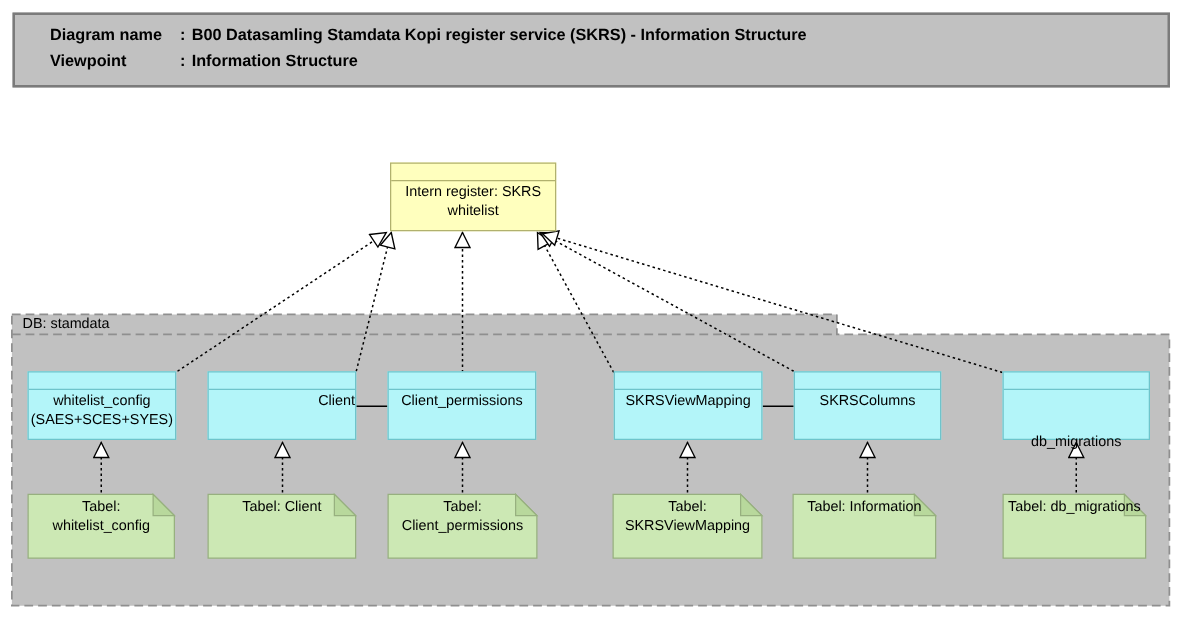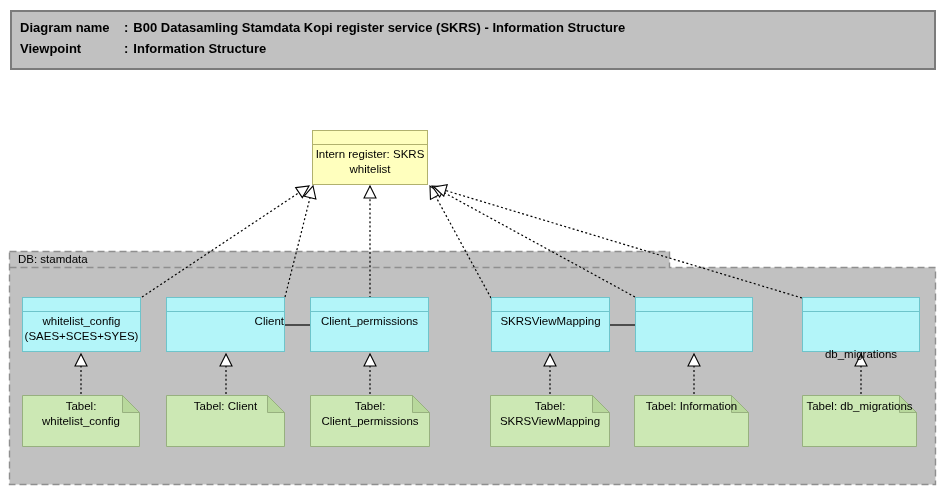--- a/index.html
+++ b/index.html
@@ -1,21 +1,21 @@
 <!DOCTYPE html>
 <html style="--panel-gray: #c1c1c1; --header-border: #7b7b7b; --group-border: #8f8f8f; --object-yellow-fill: #ffffbe; --object-yellow-border: #b1b16e; --entity-cyan-fill: #b3f5f9; --entity-cyan-border: #6ec4cb; --note-green-fill: #cce8b4; --note-green-border: #97b07f; --note-green-fold: #b8d89c; --line-black: #000000;"><head>
 <meta charset="utf-8">
 <style>
   html,body{margin:0;padding:0;width:945px;height:495px;overflow:hidden;background:#ffffff;}
   body{position:relative;font-family:"Liberation Sans","DejaVu Sans",sans-serif;color:#000;}
 
   .hdr{position:absolute;left:10px;top:10px;width:926px;height:60px;box-sizing:border-box;
        background:var(--panel-gray);border:2px solid var(--header-border);
        padding:5px 8px 0 8px;font-weight:bold;font-size:13px;line-height:21px;}
-  .hdr-row{display:flex;white-space:nowrap;}
+  .hdr-row{display:flex;white-space:nowrap;margin-left:20px;}
   .hdr-label{width:104px;flex:none;}
   .hdr-colon{flex:none;margin-right:5px;}
 
   .grp-label{position:absolute;left:18px;top:253px;font-size:11.5px;line-height:13px;}
 
   .obj{position:absolute;box-sizing:border-box;border:1px solid;display:flex;flex-direction:column;
        font-size:11.5px;line-height:15px;text-align:center;}
   .obj .band{height:13px;flex:none;border-bottom:1px solid;}
   .obj .lbl{flex:1;padding-top:2px;}
   .yellow{background:var(--object-yellow-fill);border-color:var(--object-yellow-border);}
@@ -85,21 +85,21 @@
       <line x1="550" y1="394" x2="550" y2="354" class="conn-dotted" marker-end="url(#tri)"></line>
       <line x1="694" y1="394" x2="694" y2="354" class="conn-dotted" marker-end="url(#tri)"></line>
       <line x1="861" y1="394" x2="861" y2="354" class="conn-dotted" marker-end="url(#tri)"></line>
       <line x1="285" y1="325" x2="310" y2="325" class="conn-solid"></line>
       <line x1="610" y1="325" x2="635" y2="325" class="conn-solid"></line>
     </g>
 </svg>
 
 <div class="grp-label">DB: stamdata</div>
 
-<div class="obj yellow" style="left:312px;top:130px;width:116px;height:55px;">
+<div class="obj yellow" style="left:312px;top:130px;width:133px;height:55px;">
   <div class="band"></div>
   <div class="lbl">Intern register: SKRS<br>whitelist</div>
 </div>
 
 <div class="obj cyan" style="left:22px;top:297px;width:119px;height:55px;">
   <div class="band"></div>
   <div class="lbl">whitelist_config<br>(SAES+SCES+SYES)</div>
 </div>
 <div class="obj cyan" style="left:166px;top:297px;width:119px;height:55px;text-align:right;">
   <div class="band"></div>
@@ -108,20 +108,21 @@
 <div class="obj cyan" style="left:310px;top:297px;width:119px;height:55px;">
   <div class="band"></div>
   <div class="lbl">Client_permissions</div>
 </div>
 <div class="obj cyan" style="left:491px;top:297px;width:119px;height:55px;">
   <div class="band"></div>
   <div class="lbl">SKRSViewMapping</div>
 </div>
 <div class="obj cyan" style="left:635px;top:297px;width:118px;height:55px;">
   <div class="band"></div>
+  <div class="lbl">SKRSColumns</div>
 </div>
 <div class="obj cyan" style="left:802px;top:297px;width:118px;height:55px;gap:33px;">
   <div class="band"></div>
   <div class="lbl">db_migrations</div>
 </div>
 
 <div class="note-label" style="left:22px;top:395px;width:118px;height:52px;">Tabel:<br>whitelist_config</div>
 <div class="note-label" style="left:166px;top:395px;width:119px;height:52px;">Tabel: Client</div>
 <div class="note-label" style="left:310px;top:395px;width:120px;height:52px;">Tabel:<br>Client_permissions</div>
 <div class="note-label" style="left:490px;top:395px;width:120px;height:52px;">Tabel:<br>SKRSViewMapping</div>

